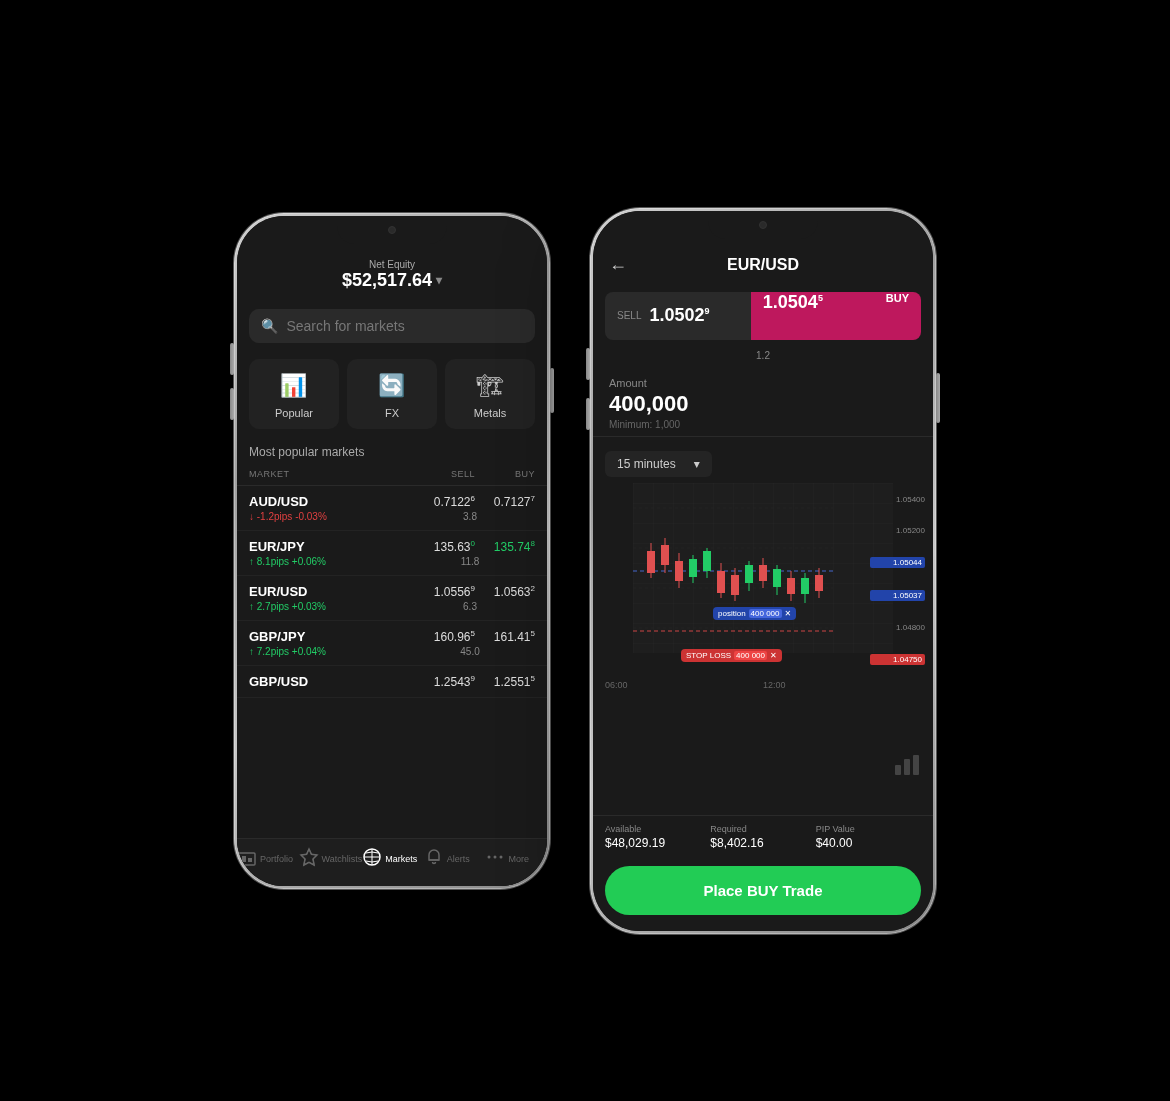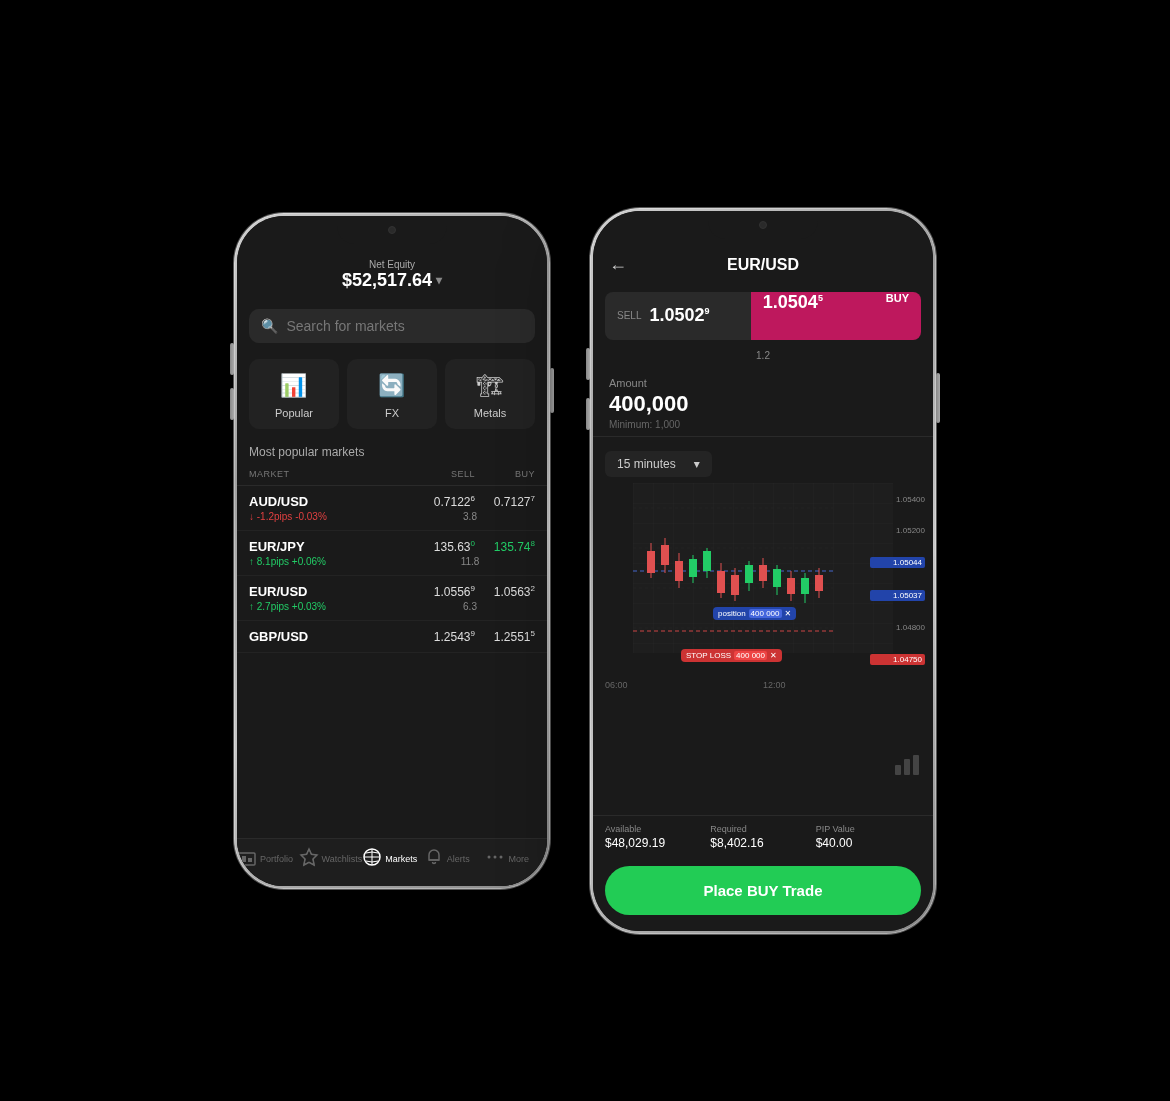--- a/index.html
+++ b/index.html
@@ -604,20 +604,31 @@
             <span class="market-name">EUR/USD</span>
             <span class="price-sell">1.0556<sup class="price-super">9</sup></span>
             <span class="price-buy">1.0563<sup class="price-super">2</sup></span>
           </div>
           <div class="market-row-bottom">
             <span class="change-positive">↑ 2.7pips +0.03%</span>
             <span class="spread">6.3</span>
           </div>
         </div>
 
+        <div class="market-row">
+          <div class="market-row-top">
+            <span class="market-name">GBP/JPY</span>
+            <span class="price-sell">160.96<sup class="price-super">5</sup></span>
+            <span class="price-buy">161.41<sup class="price-super">5</sup></span>
+          </div>
+          <div class="market-row-bottom">
+            <span class="change-positive">↑ 7.2pips +0.04%</span>
+            <span class="spread">45.0</span>
+          </div>
+        </div>
 
         <div class="market-row">
           <div class="market-row-top">
             <span class="market-name">GBP/USD</span>
             <span class="price-sell">1.2543<sup class="price-super">9</sup></span>
             <span class="price-buy">1.2551<sup class="price-super">5</sup></span>
           </div>
         </div>
 
         <div class="bottom-nav">

